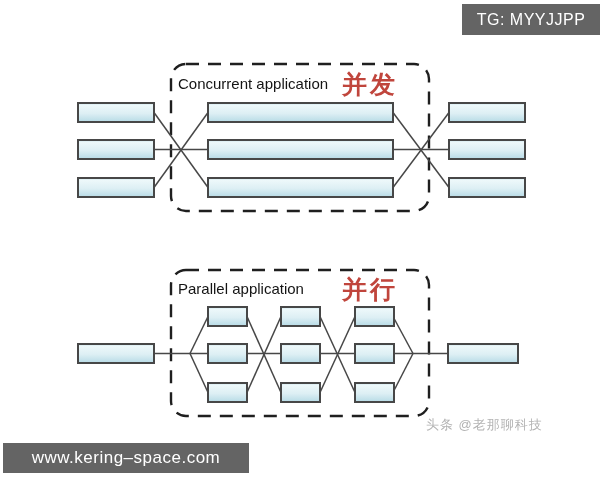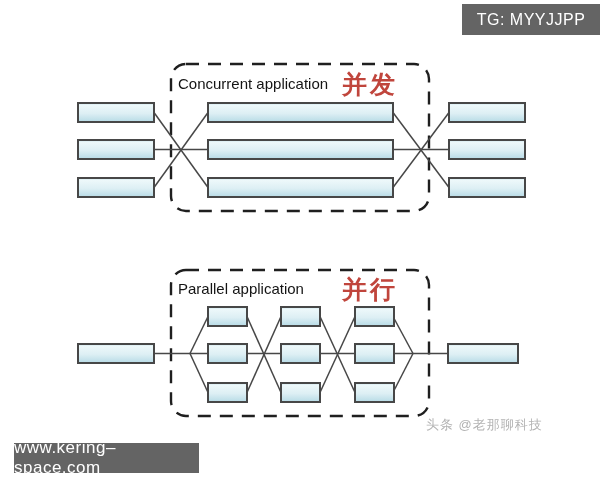--- a/index.html
+++ b/index.html
@@ -32,22 +32,22 @@
   }
   .badge-top-right {
     top: 4px;
     right: 0;
     width: 138px;
     height: 31px;
     font-size: 16px;
   }
   .badge-bottom-left {
     top: 443px;
-    left: 14px;
-    width: 185px;
+    left: 3px;
+    width: 246px;
     height: 30px;
     font-size: 17px;
   }
   .label-en {
     font-size: 15px;
     fill: #141414;
     font-family: "Liberation Sans", sans-serif;
   }
   .label-zh {
     font-size: 25px;

